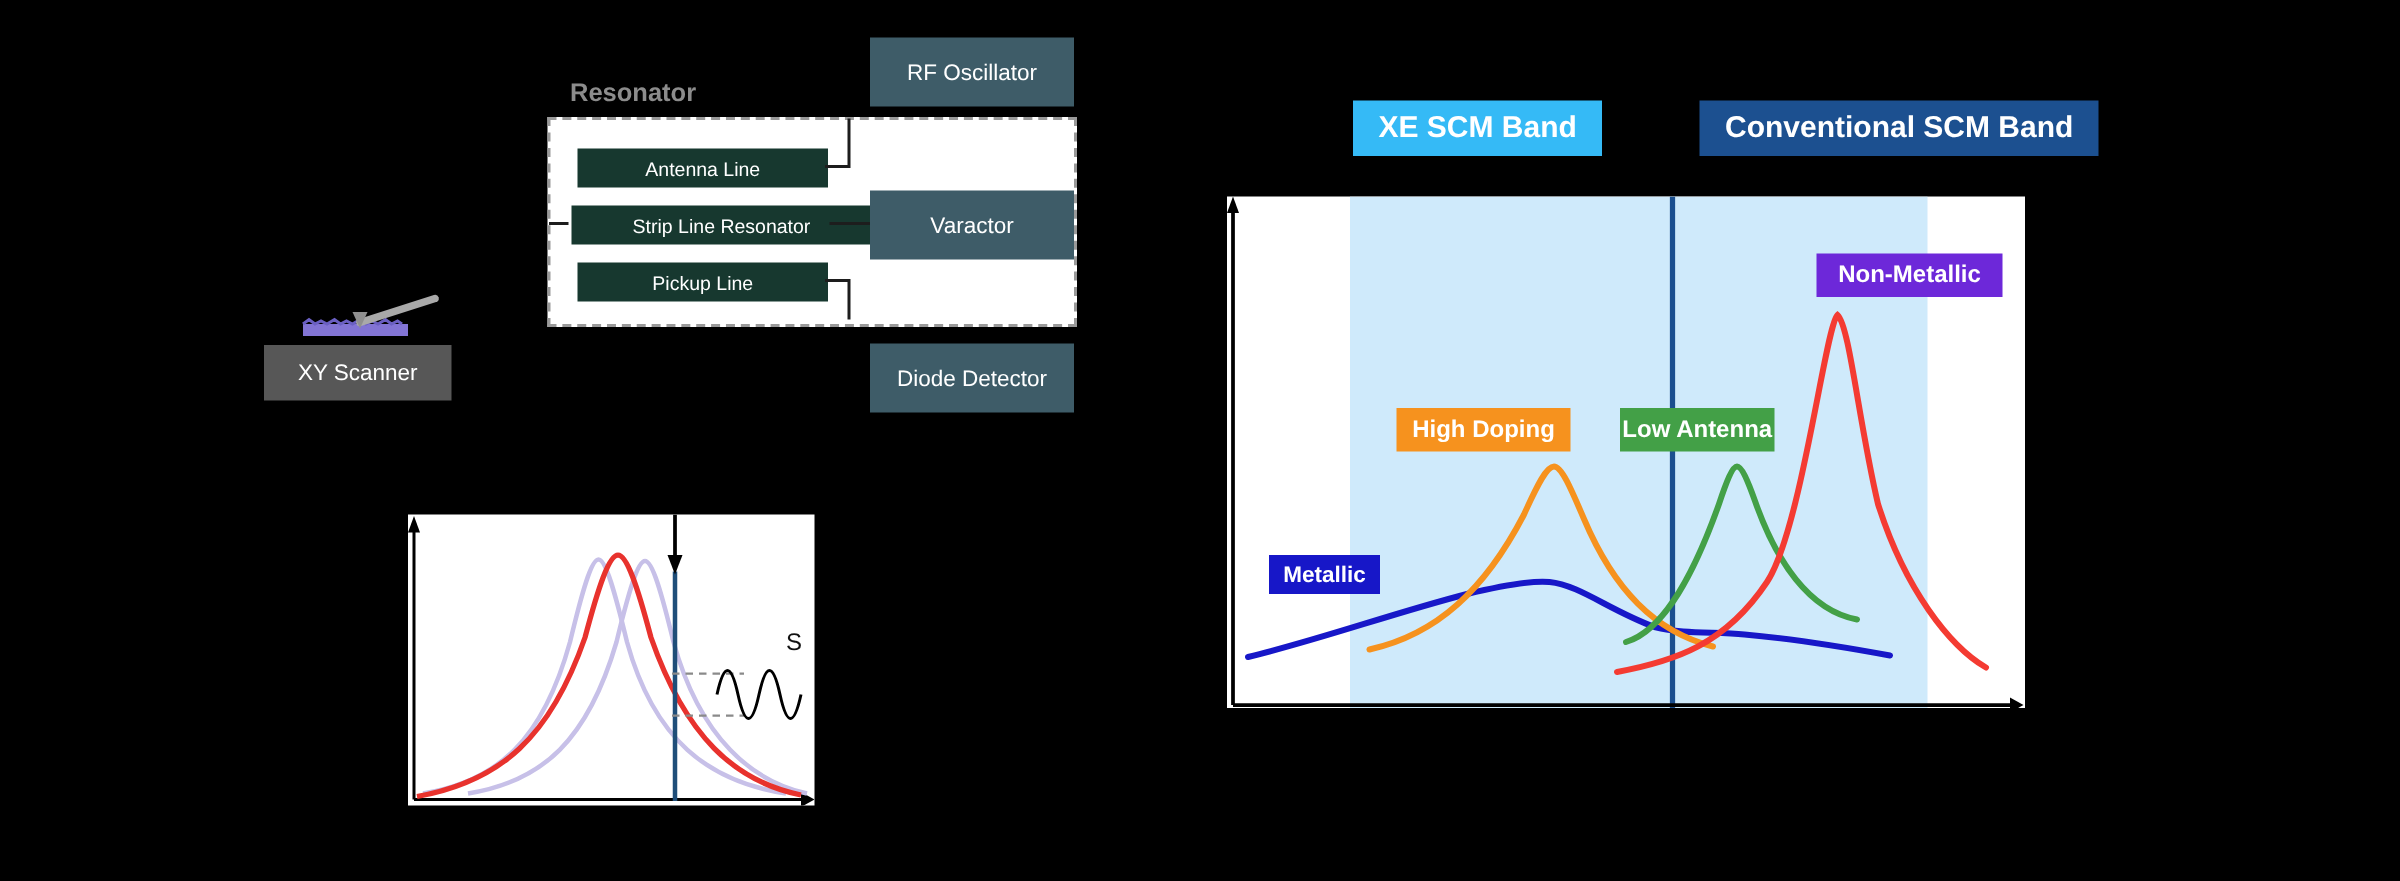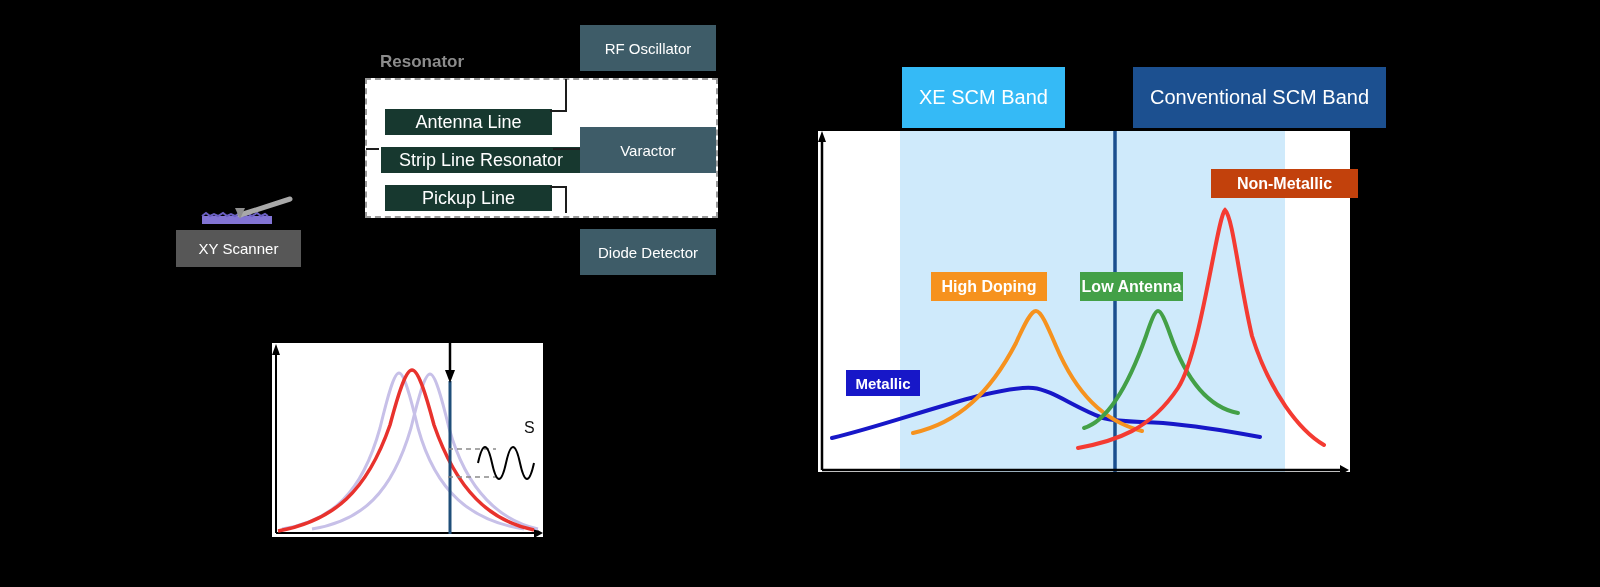--- a/index.html
+++ b/index.html
@@ -2,48 +2,48 @@
 <html><head>
 <meta charset="utf-8">
 <style>
   html,body{margin:0;padding:0;background:#000;}
   .canvas{position:relative;width:1600px;height:587px;background:#000;overflow:hidden;
           font-family:"Liberation Sans",sans-serif;}
   
   .resonator-label{position:absolute;left:380px;top:52px;color:#8c8c8c;font-size:17px;font-weight:600;}
   .dashed-box{position:absolute;left:365px;top:78px;width:349px;height:136px;
               background:#fff;border:2px dashed #9a9a9a;}
-  .inner-block{position:absolute;background:#17382f;color:#fff;font-size:18px;
-               display:flex;align-items:center;justify-content:center;margin-top:10px;}
+  .inner-block{position:absolute;background:#17382f;color:#fff;font-size:13px;
+               display:flex;align-items:center;justify-content:center;}
   .blk-antenna{left:18px;top:19px;width:167px;height:26px;}
   .blk-strip{left:14px;top:57px;width:200px;height:26px;}
   .blk-pickup{left:18px;top:95px;width:167px;height:26px;}
   .outer-block{position:absolute;width:136px;height:46px;background:#3e5c68;color:#fff;
                font-size:15px;display:flex;align-items:center;justify-content:center;z-index:3;}
   .blk-rf{left:580px;top:25px;}
   .blk-varactor{left:580px;top:127px;}
   .blk-diode{left:580px;top:229px;}
   .scanner-block{position:absolute;left:176px;top:230px;width:125px;height:37px;background:#575757;
                  color:#fff;font-size:15px;display:flex;align-items:center;justify-content:center;}
   .connectors{position:absolute;left:0;top:0;width:1600px;height:587px;pointer-events:none;z-index:2;}
   .probe-svg{position:absolute;left:190px;top:190px;width:120px;height:42px;}
   
   .res-plot{position:absolute;left:272px;top:343px;width:271px;height:194px;background:#fff;}
   
   .scm-plot{position:absolute;left:818px;top:131px;width:532px;height:341px;background:#fff;}
   .band-label{position:absolute;height:37px;display:flex;align-items:center;justify-content:center;
-              color:#fff;font-size:20px;font-weight:400;padding:12px 17px;}
+              color:#fff;font-size:20px;font-weight:700;padding:0 17px;}
   .band-xe{left:902px;top:67px;background:#35baf6;}
   .band-conv{left:1133px;top:67px;background:#1c5090;}
   .series-label{position:absolute;color:#fff;display:flex;align-items:center;justify-content:center;
                 font-size:16px;font-weight:600;z-index:4;}
   .lbl-metallic{left:846px;top:370px;width:74px;height:26px;background:#1717c8;font-size:15px;}
   .lbl-high{left:931px;top:272px;width:116px;height:29px;background:#f6921e;}
   .lbl-low{left:1080px;top:272px;width:103px;height:29px;background:#43a047;}
-  .lbl-non{left:1211px;top:169px;width:147px;height:29px;background:#c2410c;}
+  .lbl-non{left:1211px;top:169px;width:124px;height:29px;background:#6d28d9;}
   svg{display:block;}
 </style>
 </head>
 <body>
 
 <div class="canvas">
 
   <div class="resonator-label">Resonator</div>
 
   <div class="dashed-box">

